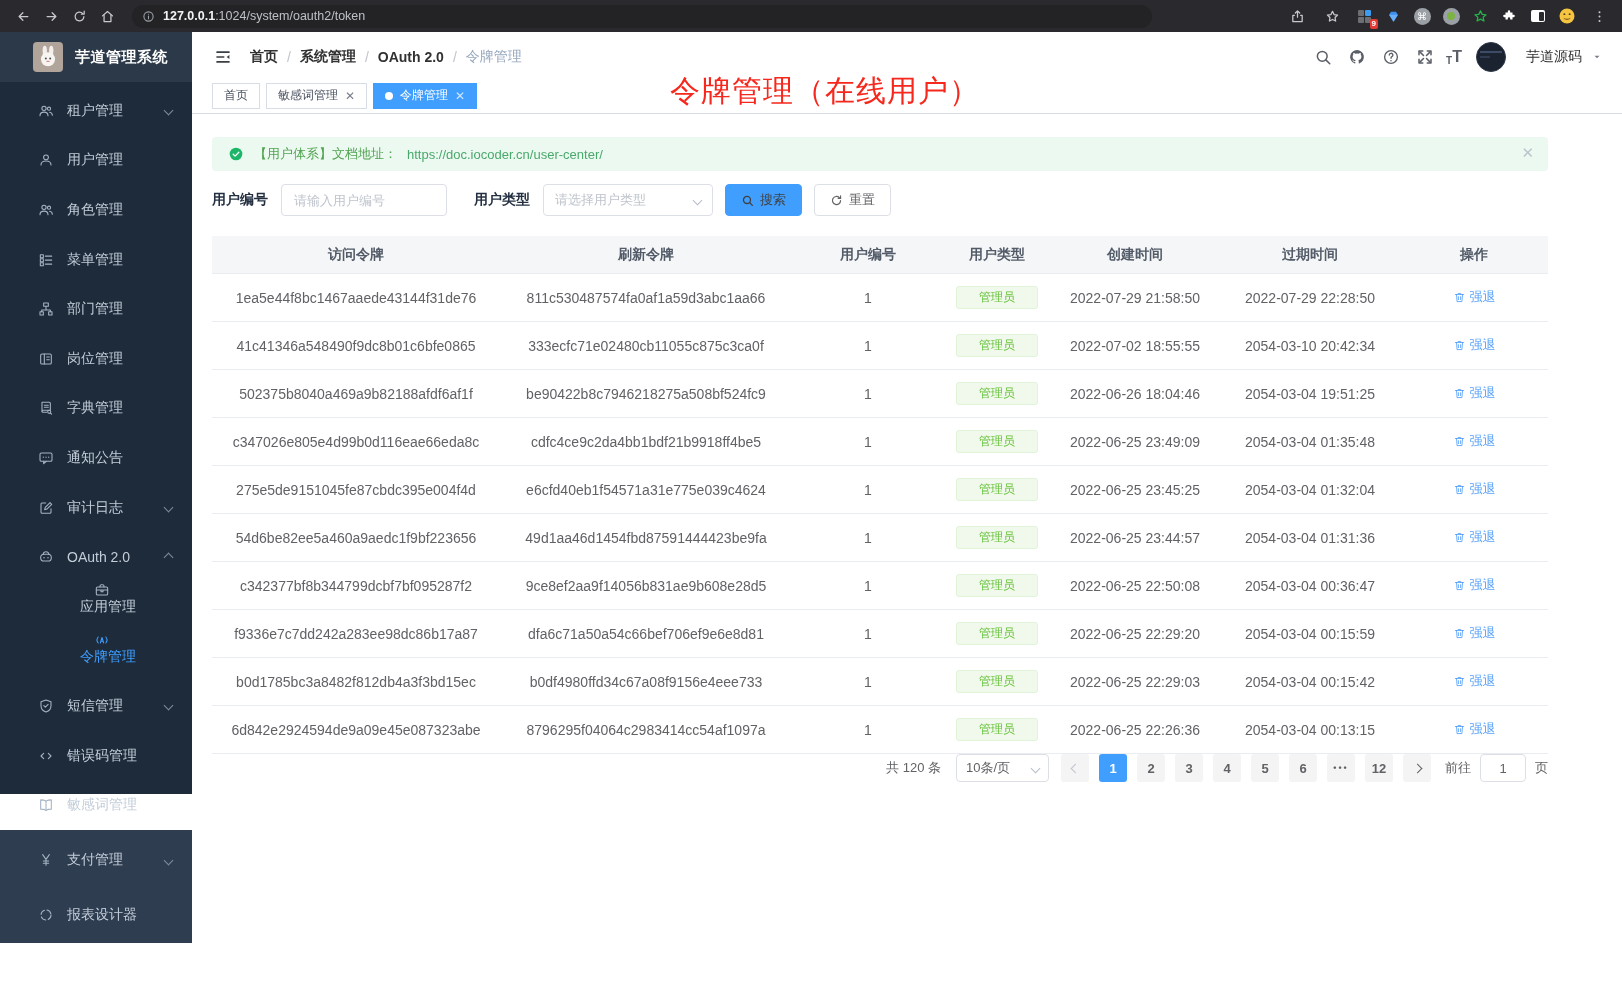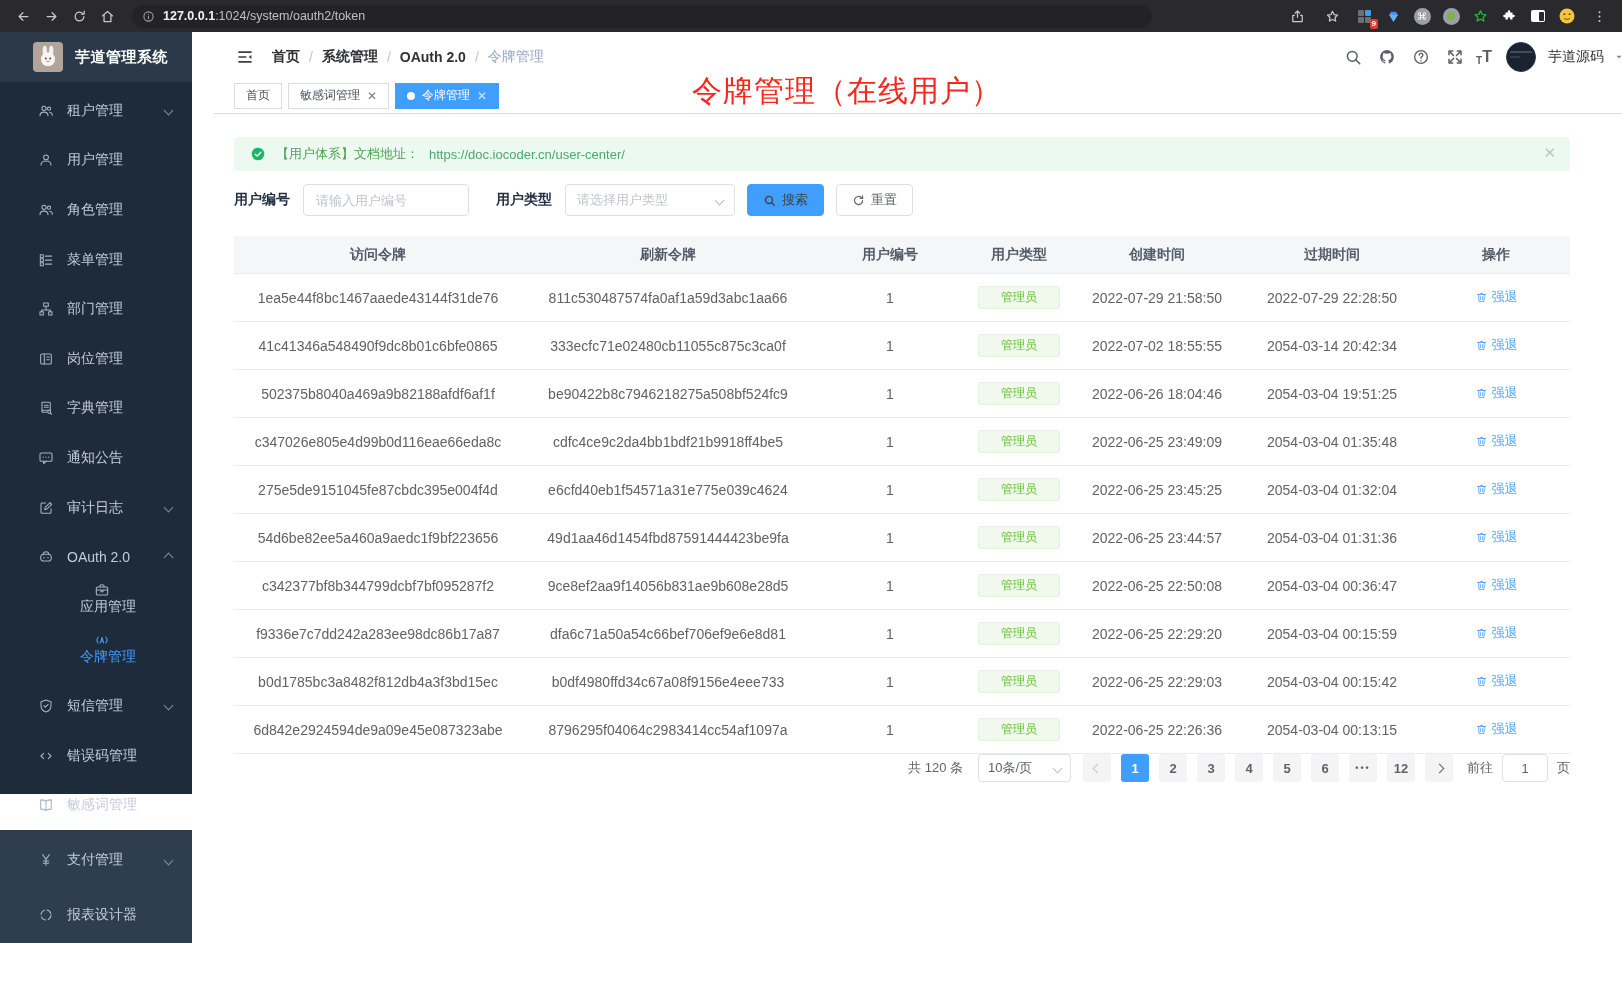--- a/index.html
+++ b/index.html
@@ -26,21 +26,21 @@
   .ext { width:20px; height:20px; display:flex; align-items:center; justify-content:center; position:relative; cursor:pointer; }
   .ext-grid { width:13px; height:13px; display:grid; grid-template-columns:6px 6px; grid-template-rows:6px 6px; gap:1px; }
   .ext-grid i { background:#6b6e73; border-radius:1px; } .ext-grid i.b { background:#3d9bf0; }
   .ext-badge { position:absolute; right:-4px; bottom:-3px; background:#e53935; color:#fff; font-size:8px; font-weight:700; border-radius:2px; padding:0 2px; line-height:10px; }
   .circle-ext { width:17px; height:17px; border-radius:50%; background:#9aa0a6; display:flex; align-items:center; justify-content:center; color:#fff; font-size:10px; }
   .circle-ext .dot { width:8px; height:8px; border-radius:50%; background:#7cb342; }
   .panel-ext { width:14px; height:12px; background:#fff; border-radius:2px; position:relative; }
   .panel-ext:before { content:""; position:absolute; right:1.5px; top:1.5px; bottom:1.5px; width:5px; background:#2a2a2e; border-radius:1px; }
 
   
-  .app { display:flex; height:762px;gap:22px; }
+  .app { display:flex; height:762px; }
   .sidebar { width:192px; flex:none; background:#1d2b3a; display:flex; flex-direction:column; }
   .logo { height:50px; flex:none; background:#2c3949; display:flex; align-items:center; padding-left:33px; gap:12px; cursor:pointer; }
   .logo-avatar { width:30px; height:30px; border-radius:4px; background:#b1a49a; display:flex; align-items:center; justify-content:center; overflow:hidden; }
   .logo-title { color:#fff; font-size:15px; font-weight:700; letter-spacing:.5px; }
   .menu { padding-top:4px; }
   .menu-item { height:49.6px; display:flex; align-items:center; padding:0 20px 0 38px; color:#c3cdd9; font-size:14px; cursor:pointer; }
   .menu-item .ic { margin-right:13px; color:#a6b4c3; }
   .menu-item.sub { padding-left:44px;flex-direction:column; }
   .menu-item.active { color:#409eff; }
   .menu-item.active .ic { color:#409eff; }
@@ -57,21 +57,21 @@
   .bc-item { cursor:pointer; font-weight:600; }
   .bc-item.current { color:#97a8be; cursor:default; font-weight:400; }
   .bc-sep { margin:0 9px; color:#c0c4cc; font-weight:400; }
   .tb-right { margin-left:auto; display:flex; align-items:center; gap:8px; color:#5a5e66; }
   .tb-icon { width:26px; height:26px; display:flex; align-items:center; justify-content:center; cursor:pointer; color:#5a5e66; }
   .font-ic { font-weight:700; color:#5a5e66; cursor:pointer; display:flex; align-items:flex-end; }
   .font-ic .small-t { font-size:10px; } .font-ic .big-t { font-size:16px; }
   .avatar { width:30px; height:30px; border-radius:50%; background:#1b2230; border:1px solid #30394a; margin-left:6px; position:relative; overflow:hidden; cursor:pointer; }
   .avatar:before { content:""; position:absolute; left:3px; right:3px; top:8px; height:2px; background:#3c4c66; }
   .avatar:after { content:""; position:absolute; left:3px; width:10px; top:13px; height:2px; background:#2e3a50; }
-  .uname { font-size:14px; color:#303133; margin-left:4px; cursor:pointer; }
+  .uname { font-size:14px; color:#303133; margin-left:12px; cursor:pointer; }
   .tb-caret { color:#7a7f87; margin-left:2px; cursor:pointer; }
 
   
   .tabsbar { height:32px; flex:none; display:flex; align-items:center; gap:6px; padding:0 0 4px 20px; border-bottom:1px solid #d8dce5; background:#fff; }
   .tab { height:26px; display:inline-flex; align-items:center; gap:7px; padding:0 11px; border:1px solid #d8dce5; background:#fff; color:#495060; font-size:12px; cursor:pointer; white-space:nowrap; }
   .tab .dot { width:8px; height:8px; border-radius:50%; background:#fff; }
   .tab .close { font-size:12px; opacity:.75; }
   .tab.active { background:#409eff; border-color:#409eff; color:#fff; }
 
   .annotation { position:absolute; left:478px; top:39px; font-size:30px; font-weight:500; color:#f6271c; letter-spacing:1px; z-index:6; white-space:nowrap; }
@@ -573,21 +573,21 @@
                 </span>
                 <span>强退</span>
               </span></div>
           </div>
           <div class="tr">
             <div class="td col-access">41c41346a548490f9dc8b01c6bfe0865</div>
             <div class="td col-refresh">333ecfc71e02480cb11055c875c3ca0f</div>
             <div class="td col-uid">1</div>
             <div class="td col-utype"><span class="badge">管理员</span></div>
             <div class="td col-created">2022-07-02 18:55:55</div>
-            <div class="td col-expire">2054-03-14 20:42:34</div>
+            <div class="td col-expire">2054-03-10 20:42:34</div>
             <div class="td col-action"><span class="action">
                 <span class="ic s13">
                   <svg viewBox="0 0 24 24" fill="none" stroke="currentColor" stroke-width="1.6" stroke-linecap="round" stroke-linejoin="round">
                     <path d="M4.5 6.5h15M9.5 6.5v-2h5v2M6.5 6.5l1 13h9l1-13M10 10.5v5.5M14 10.5v5.5"></path>
                   </svg>
                 </span>
                 <span>强退</span>
               </span></div>
           </div>
           <div class="tr">

